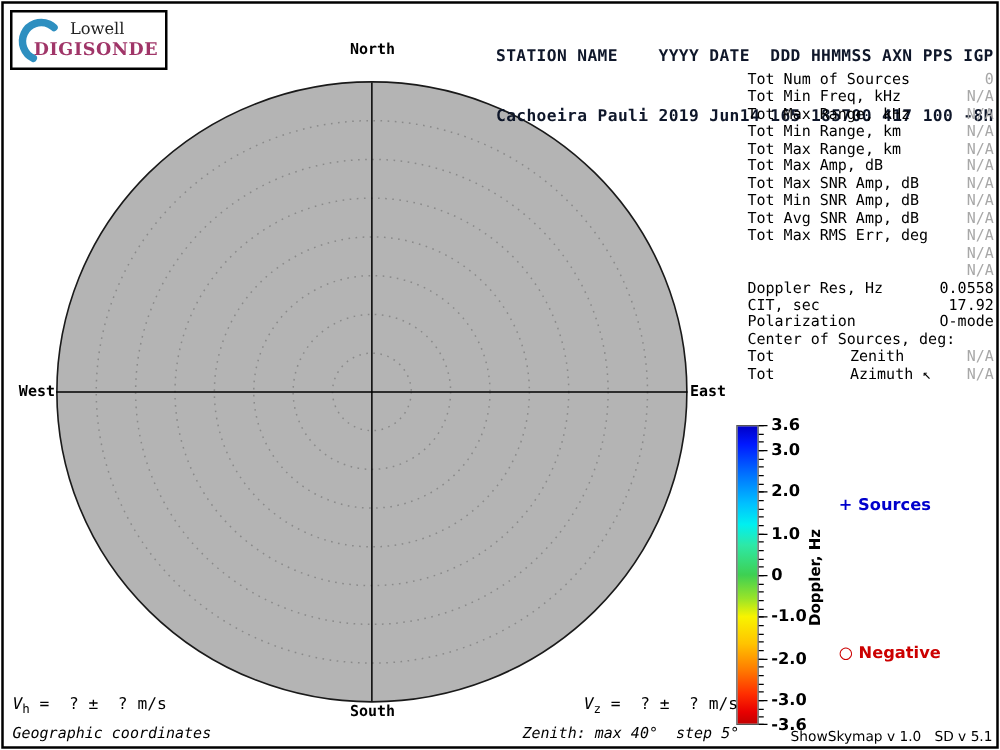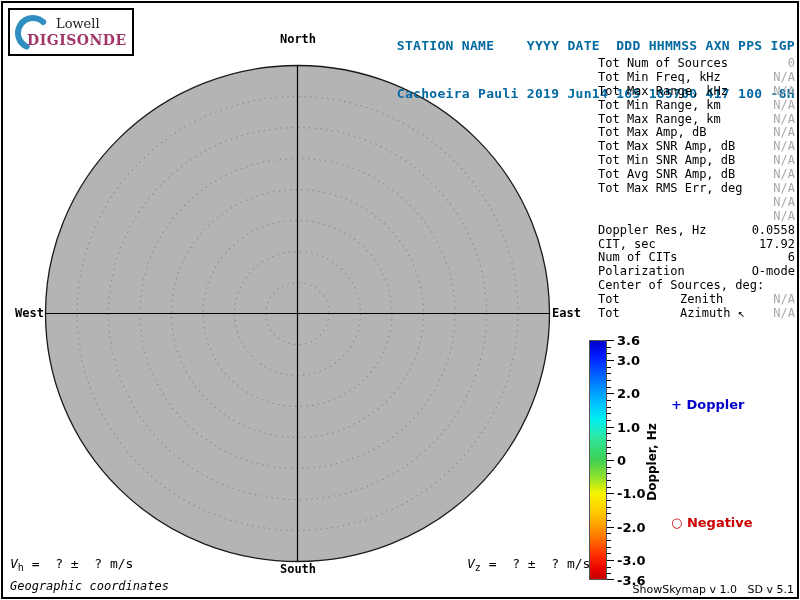--- a/index.html
+++ b/index.html
@@ -17,21 +17,21 @@
   #east{left:552px;top:306px;}
 
   
   #logo{position:absolute;left:8px;top:8px;width:122px;height:44px;border:2px solid #000;background:#fff;z-index:3;}
   #logo svg{position:absolute;left:2px;top:2px;}
   .logo-lowell{position:absolute;left:46px;top:6px;font:13px "DejaVu Serif",serif;color:#222;}
   .logo-digi{position:absolute;left:17px;top:22px;font:bold 14px "DejaVu Serif",serif;letter-spacing:.5px;}
 
   
   #header{position:absolute;top:6px;right:5px;z-index:3;text-align:right;white-space:pre;
-          font:bold 13px "DejaVu Sans Mono",monospace;line-height:16px;letter-spacing:.3px;color:#0369a1;}
+          font:bold 13px "DejaVu Sans Mono",monospace;line-height:16px;letter-spacing:.3px;color:#0f172a;}
 
   
   #stats{position:absolute;left:598px;top:57px;width:197px;z-index:3;
          font:12px "DejaVu Sans Mono",monospace;color:#000;}
   .stat-row{display:flex;height:13.9px;line-height:13.9px;white-space:pre;justify-content:center;}
   .stat-label-fixed{width:82px;flex:none;}
   .stat-value{margin-left:auto;}
   .muted{color:#a8a8a8;}
 
   
@@ -105,21 +105,20 @@
       <div class="stat-row"><span class="stat-label">Tot Max Range, km</span><span class="stat-value muted">N/A</span></div>
       <div class="stat-row"><span class="stat-label">Tot Max Amp, dB</span><span class="stat-value muted">N/A</span></div>
       <div class="stat-row"><span class="stat-label">Tot Max SNR Amp, dB</span><span class="stat-value muted">N/A</span></div>
       <div class="stat-row"><span class="stat-label">Tot Min SNR Amp, dB</span><span class="stat-value muted">N/A</span></div>
       <div class="stat-row"><span class="stat-label">Tot Avg SNR Amp, dB</span><span class="stat-value muted">N/A</span></div>
       <div class="stat-row"><span class="stat-label">Tot Max RMS Err, deg</span><span class="stat-value muted">N/A</span></div>
       <div class="stat-row"><span class="stat-value muted">N/A</span></div>
       <div class="stat-row"><span class="stat-value muted">N/A</span></div>
       <div class="stat-row"><span class="stat-label">Doppler Res, Hz</span><span class="stat-value">0.0558</span></div>
       <div class="stat-row"><span class="stat-label">CIT, sec</span><span class="stat-value">17.92</span></div>
-      <div class="stat-row"><span class="stat-label">Num of CITs</span><span class="stat-value">6</span></div>
       <div class="stat-row"><span class="stat-label">Polarization</span><span class="stat-value">O-mode</span></div>
       <div class="stat-row"><span class="stat-label">Center of Sources, deg:</span><span class="stat-value"></span></div>
       <div class="stat-row"><span class="stat-label stat-label-fixed">Tot</span><span>Zenith</span><span class="stat-value muted">N/A</span></div>
       <div class="stat-row"><span class="stat-label stat-label-fixed">Tot</span><span>Azimuth ↖</span><span class="stat-value muted">N/A</span></div>
     </div>
 
   <div id="colorbar">
     <div id="cb-bar" style="background: linear-gradient(rgb(0, 0, 200) 0%, rgb(0, 24, 255) 6%, rgb(0, 112, 255) 16%, rgb(0, 192, 255) 26%, rgb(0, 240, 240) 33%, rgb(46, 232, 166) 40%, rgb(62, 208, 82) 50%, rgb(154, 228, 40) 58%, rgb(248, 244, 0) 64%, rgb(255, 196, 0) 73%, rgb(255, 122, 0) 82%, rgb(255, 46, 0) 90%, rgb(232, 0, 0) 96%, rgb(196, 0, 0) 100%);"></div>
     <div id="cb-ticks">
         <div class="cb-tick" style="top: 0px;"></div>
@@ -176,22 +175,23 @@
         <div class="cb-num" style="top: 79.6667px;">1.0</div>
         <div class="cb-num" style="top: 113px;">0</div>
         <div class="cb-num" style="top: 146.333px;">-1.0</div>
         <div class="cb-num" style="top: 179.667px;">-2.0</div>
         <div class="cb-num" style="top: 213px;">-3.0</div>
         <div class="cb-num" style="top: 233px;">-3.6</div>
       </div>
   </div>
   <div id="cb-axis-label">Doppler, Hz</div>
 
-  <div id="legend-positive" class="legend" style="color: rgb(0, 0, 204);"><span>+</span> <span>Doppler</span></div>
+  <div id="legend-positive" class="legend" style="color: rgb(0, 0, 204);"><span>+</span> <span>Sources</span></div>
   <div id="legend-negative" class="legend" style="color: rgb(204, 0, 0);"><span>○</span> <span>Negative</span></div>
 
   <div id="vh" class="vread"><i>V</i><sub>h</sub><span> =  ? ±  ? m/s</span></div>
   <div id="vz" class="vread"><i>V</i><sub>z</sub><span> =  ? ±  ? m/s</span></div>
   <div id="coords" class="iline">Geographic coordinates</div>
+  <div id="zenith-note" class="iline">Zenith: max 40°  step 5°</div>
   <div id="version">ShowSkymap v 1.0   SD v 5.1</div>
 
   <div id="frame"></div>
 </div>
 
 </body></html>

